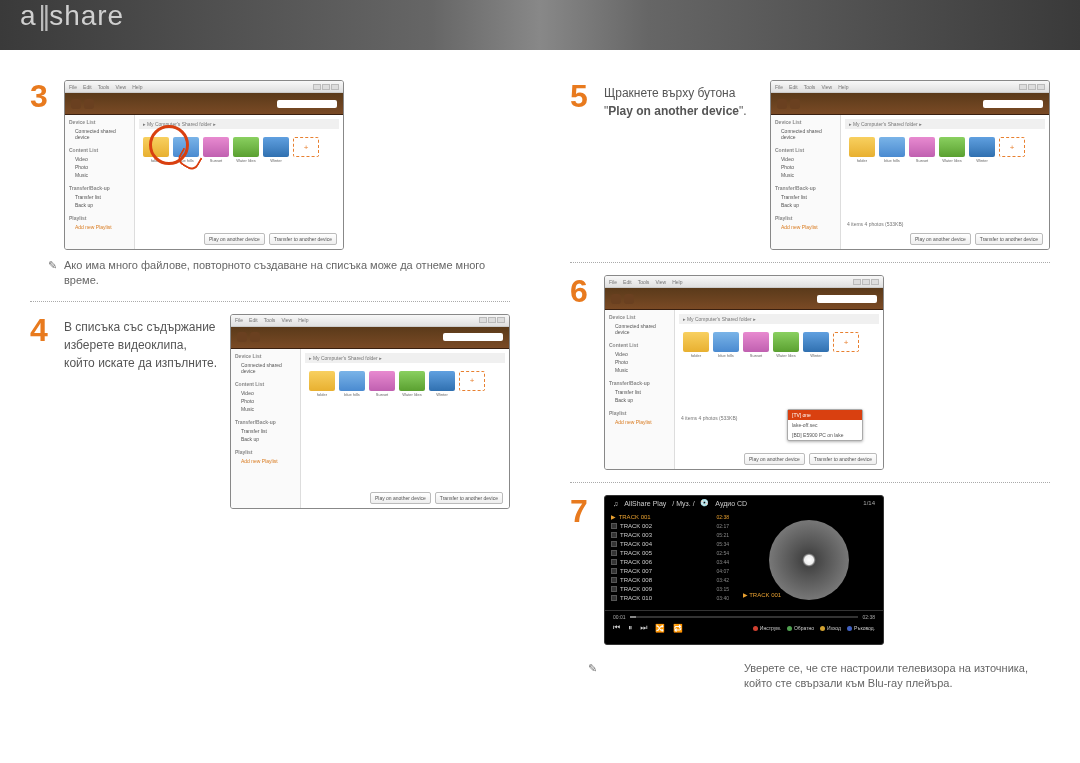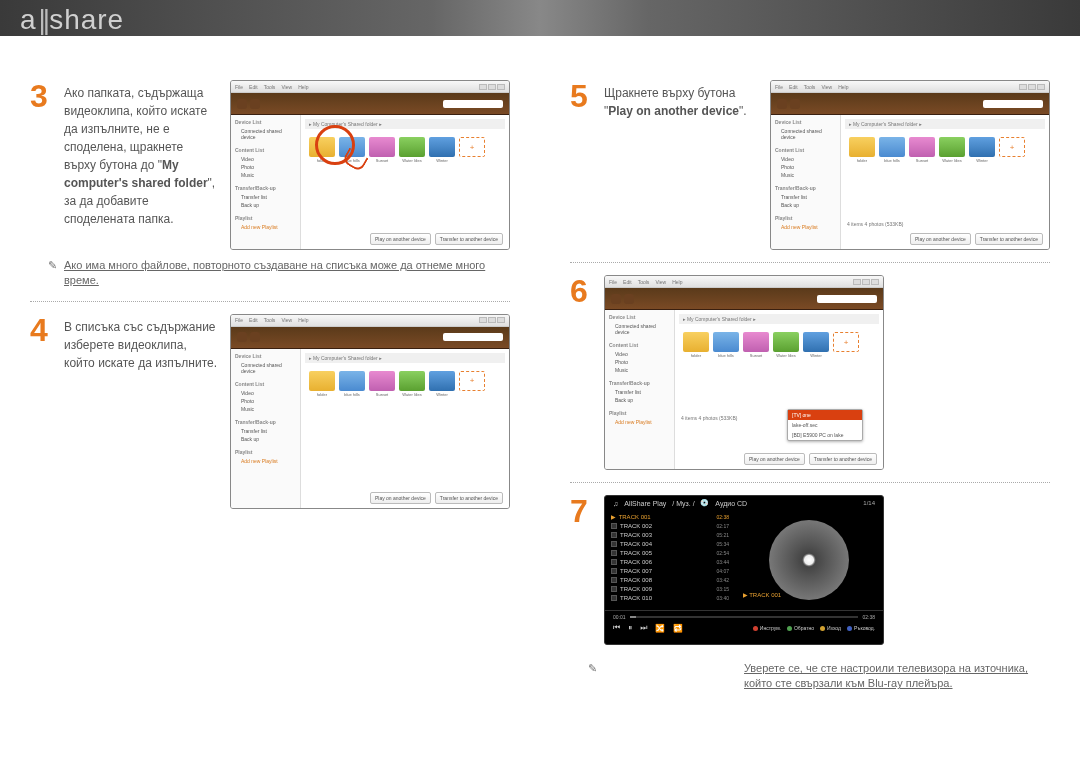--- a/index.html
+++ b/index.html
@@ -1,33 +1,33 @@
 <!DOCTYPE html>
 <html><head>
 <meta charset="utf-8">
 <style>
   * { box-sizing: border-box; margin: 0; padding: 0; }
   body { font-family: Arial, sans-serif; font-size: 12px; color: #333; }
   .page { width: 1080px; height: 763px; position: relative; background: #fff; }
   .header-bar {
-    height: 36px; width: 100%;
+    height: 50px; width: 100%;
     background: linear-gradient(to right, #3a3a3a 0%, #666 40%, #888 50%, #666 60%, #3a3a3a 100%);
-    display: flex; align-items: flex-end; padding-left: 20px;
+    display: flex; align-items: flex-start; padding-left: 20px;
   }
   .logo { color: #d0d0d0; font-size: 28px; font-weight: 300; letter-spacing: 1px; font-family: Arial, sans-serif; }
   .logo .bars { display:inline-block; font-weight:100; letter-spacing:-3px; color:#bbb; margin:0 2px;}
   .content { position: absolute; top: 60px; left: 0; right: 0; bottom: 30px; display: flex; }
   .col { width: 50%; padding: 20px 30px; }
   .col-left { border-right: none; }
   .divider { border-bottom: 1px dotted #aaa; margin: 12px 0; }
   .step { display: flex; gap: 12px; margin-bottom: 8px; }
   .step-num { font-size: 32px; font-weight: bold; color: #e87a1e; flex:0 0 22px; line-height:1;}
   .step-text { flex: 1; font-size: 12px; line-height: 1.5; color: #555; padding-top:4px;}
   .step-text b { font-weight: bold; color:#555;}
-  .note { font-size: 11px; color: #666; line-height: 1.4; padding-left: 34px; position:relative; margin-top:4px;text-decoration:underline;}
+  .note { font-size: 11px; color: #666; line-height: 1.4; padding-left: 34px; position:relative; margin-top:4px;}
   .note::before { content:"✎"; position:absolute; left:18px; top:0; font-size:11px; color:#777;}
   .thumb-box {
     flex: 0 0 280px; width: 280px; height: auto;
     border: 1px solid #888; border-radius: 3px; background:#f4f4f4;
     font-size: 6px; overflow:hidden; position:relative;
   }
   .thumb-box.small { height: 170px; }
   .thumb-box.tall { height: 195px; }
   .thumb-box.player { height: 150px; background:#000; border-color:#333;}
   .tb-titlebar { height:12px; background:linear-gradient(#f8f8f8,#e0e0e0); border-bottom:1px solid #ccc; display:flex; align-items:center; padding:0 4px; gap:6px;}
@@ -95,23 +95,20 @@
   <div class="header-bar">
     <div class="logo">a<span class="bars">||</span>share</div>
   </div>
 
   <div class="content">
 
     <div class="col col-left">
 
       <div class="step">
         <div class="step-num">3</div>
-        <div class="step-text">
-          <span>Ако папката, съдържаща видеоклипа, който искате да изпълните, не е споделена, щракнете върху бутона до "</span><b>My computer's shared folder</b><span>", за да добавите споделената папка.</span>
-        </div>
 
         <div class="thumb-box small">
           <div class="tb-titlebar">
             <span>File</span>
               <span>Edit</span>
               <span>Tools</span>
               <span>View</span>
               <span>Help</span>
             <div class="tb-winbtns">
                 <i></i>

